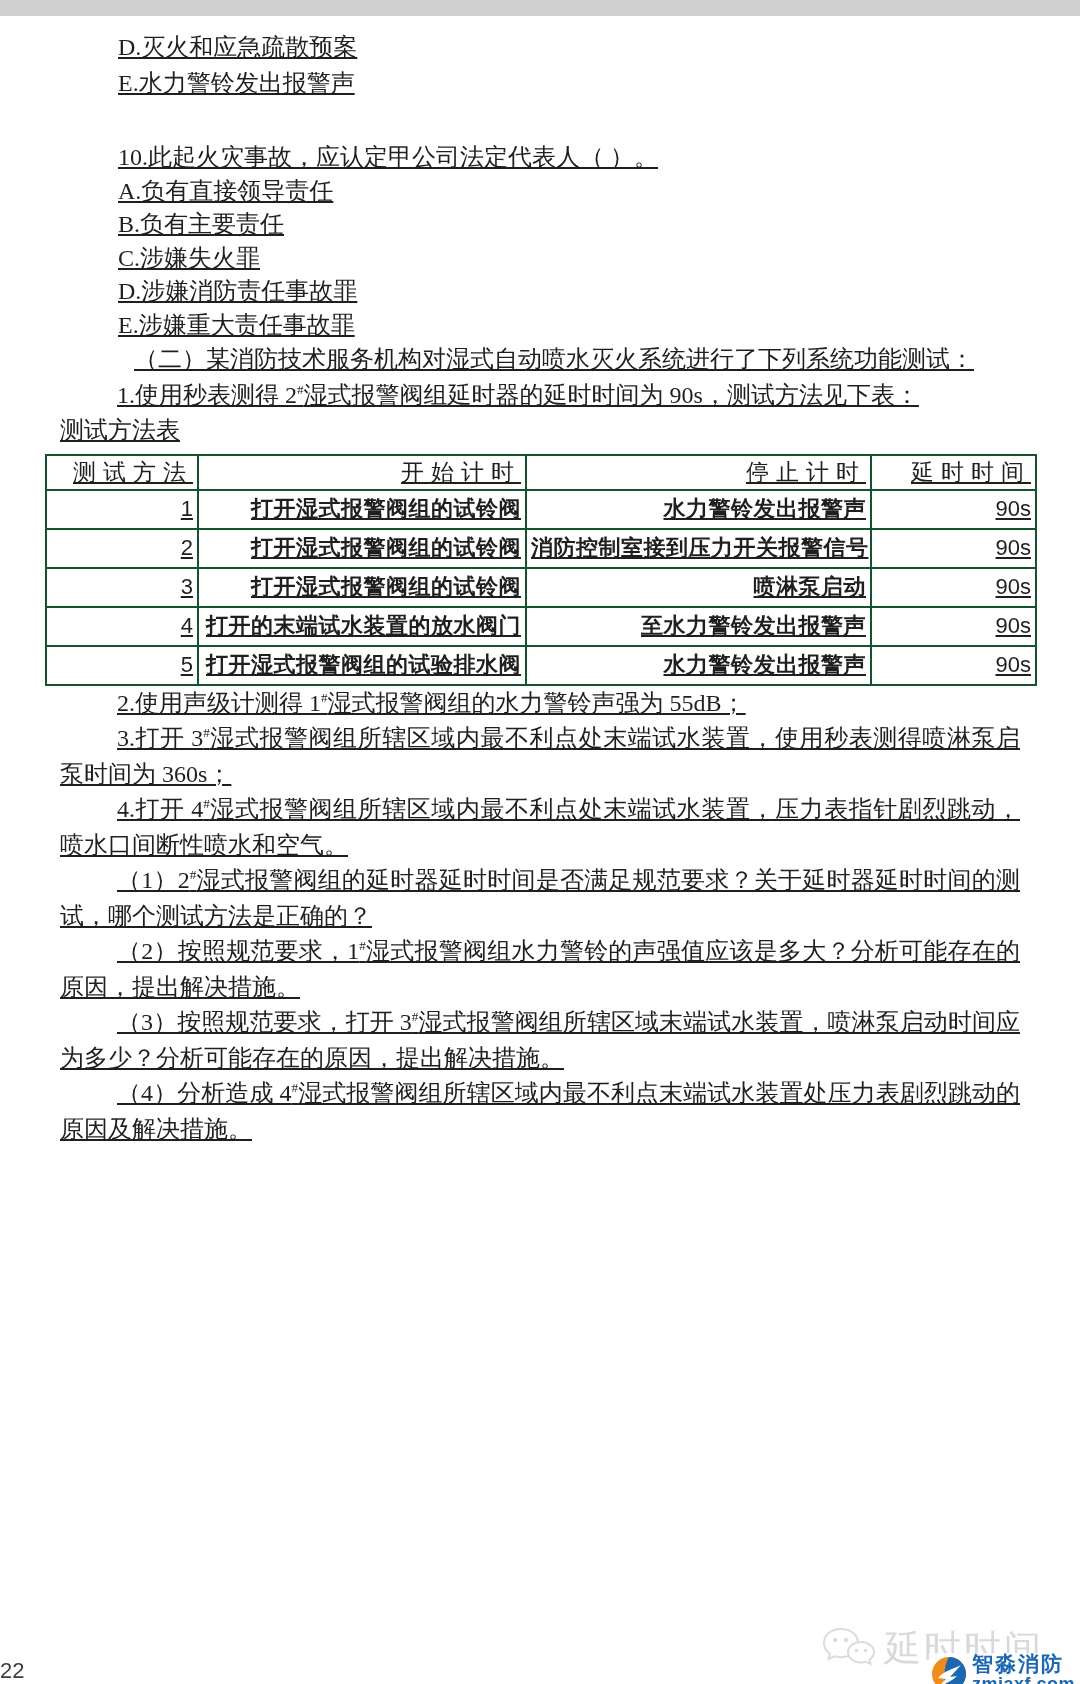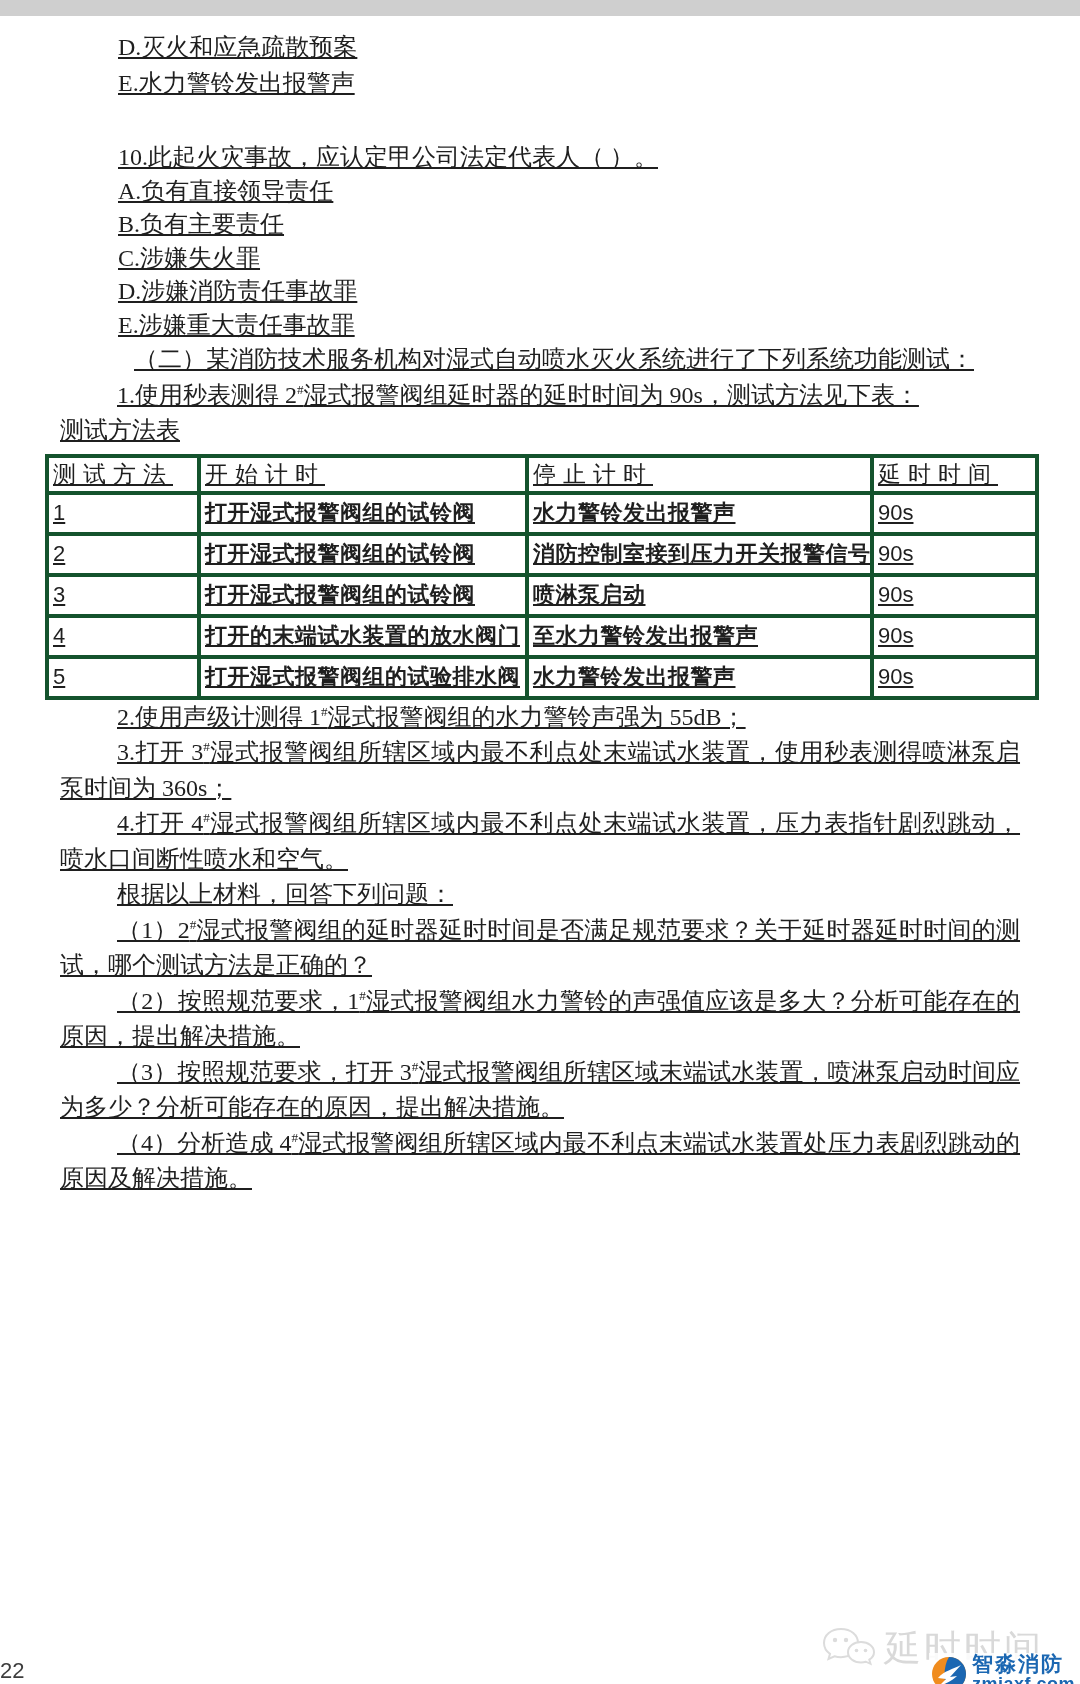--- a/index.html
+++ b/index.html
@@ -22,22 +22,22 @@
   .indent2{text-indent:57px;}
   .table-title{text-align:right;margin-top:8px;line-height:30px;text-indent:0;}
   table.test-table{
     border-collapse:collapse;
     table-layout:fixed;
     width:990px;
     margin-left:-15px;
     margin-top:5px;
   }
   table.test-table th, table.test-table td{
-    border:4px solid #14532d;
-    text-align:left;
+    border:2px solid #14532d;
+    text-align:right;
     vertical-align:middle;
     padding:0 4px;
     overflow:hidden;
     white-space:nowrap;
   }
   table.test-table th{
     font-weight:normal;
     font-size:23px;
     letter-spacing:7px;
     height:33px;
@@ -143,21 +143,20 @@
             <td class="cell-phrase">打开湿式报警阀组的试验排水阀</td>
             <td class="cell-phrase">水力警铃发出报警声</td>
             <td class="cell-num">90s</td>
           </tr>
         </tbody>
       </table>
 
       <p class="indent2 after-table">2.使用声级计测得 1<sup class="hash">#</sup>湿式报警阀组的水力警铃声强为 55dB；</p>
       <p class="indent2">3.打开 3<sup class="hash">#</sup>湿式报警阀组所辖区域内最不利点处末端试水装置，使用秒表测得喷淋泵启泵时间为 360s；</p>
       <p class="indent2">4.打开 4<sup class="hash">#</sup>湿式报警阀组所辖区域内最不利点处末端试水装置，压力表指针剧烈跳动，喷水口间断性喷水和空气。</p>
-      <p class="indent2">根据以上材料，回答下列问题：</p>
       <p class="indent2">（1）2<sup class="hash">#</sup>湿式报警阀组的延时器延时时间是否满足规范要求？关于延时器延时时间的测试，哪个测试方法是正确的？</p>
       <p class="indent2">（2）按照规范要求，1<sup class="hash">#</sup>湿式报警阀组水力警铃的声强值应该是多大？分析可能存在的原因，提出解决措施。</p>
       <p class="indent2">（3）按照规范要求，打开 3<sup class="hash">#</sup>湿式报警阀组所辖区域末端试水装置，喷淋泵启动时间应为多少？分析可能存在的原因，提出解决措施。</p>
       <p class="indent2">（4）分析造成 4<sup class="hash">#</sup>湿式报警阀组所辖区域内最不利点末端试水装置处压力表剧烈跳动的原因及解决措施。</p>
     </div>
   </div>
 
   <div class="footer-pagenum">22</div>
 
   <div class="watermark">

